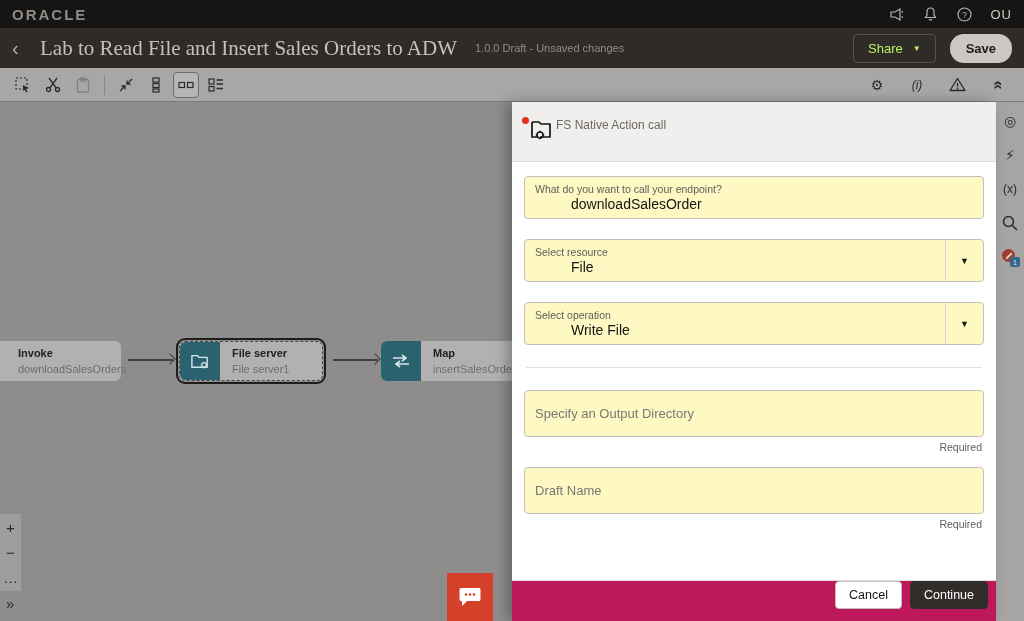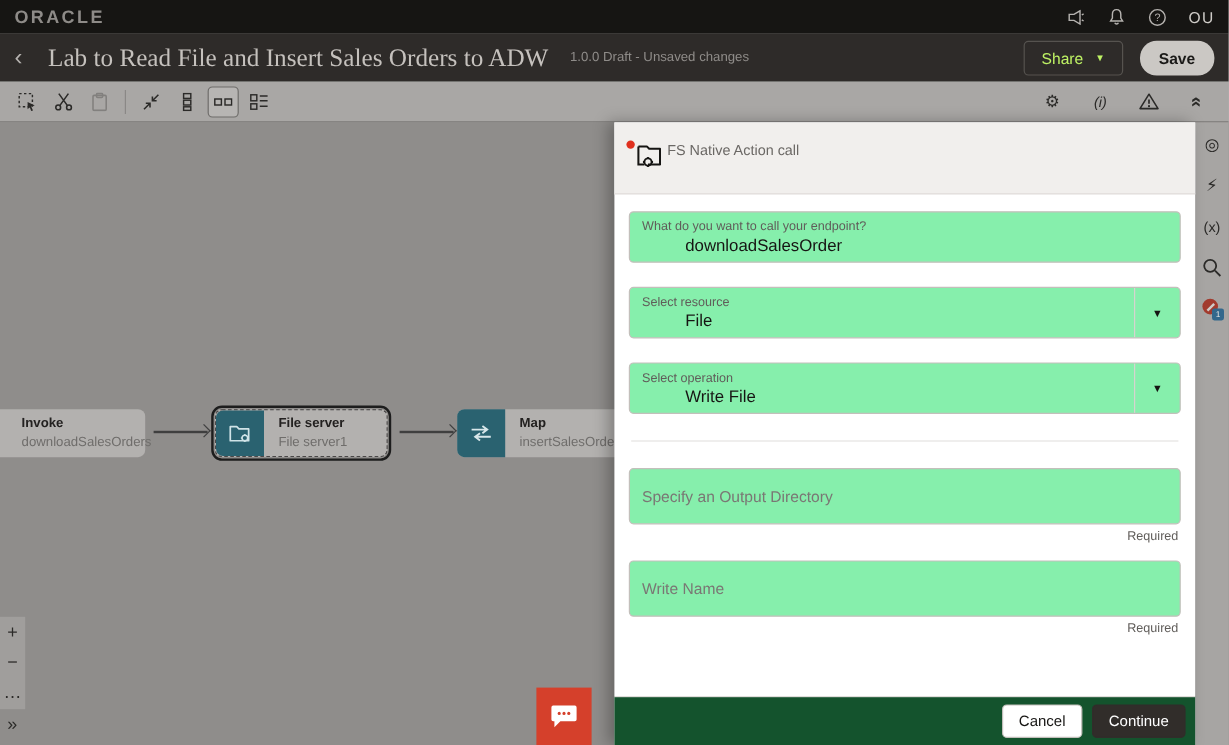--- a/index.html
+++ b/index.html
@@ -75,31 +75,31 @@
            box-shadow:-5px 0 12px rgba(0,0,0,0.28); display:flex; flex-direction:column; }
   .panel-header { position:relative; background:#f1efed; border-bottom:1px solid #e0ddda; padding:14px 16px 12px 44px; height:60px; flex:0 0 60px; }
   .unsaved-dot { position:absolute; left:10px; top:15px; width:7px; height:7px; border-radius:50%; background:#e0301e; }
   .panel-hicon { position:absolute; left:17px; top:15px; }
   .panel-title { font-size:19px; font-weight:bold; color:#161513; line-height:1.15; white-space:nowrap; }
   .hl { position:relative; display:inline-block; }
   .hl svg { position:absolute; left:0; bottom:-5px; width:100%; height:7px; }
   .panel-subtitle { font-size:12px; color:#6b6865; margin-top:2px; }
 
   .panel-body { flex:1; padding:14px 12px 0 12px; overflow:hidden; }
-  .field { position:relative; border:1px solid #c3bfbb; border-radius:4px; background:#86efac; padding:6px 10px; margin-bottom:20px; }
+  .field { position:relative; border:1px solid #c3bfbb; border-radius:4px; background:#fef9c3; padding:6px 10px; margin-bottom:20px; }
   .f-label { font-size:10.5px; color:#605d5a; }
   .f-value { font-size:14px; color:#161513; margin-top:1px;margin-left:36px; }
   .f-placeholder { font-size:13px; color:#7a7774; padding:9px 0; }
   .select .dd { position:absolute; right:0; top:0; bottom:0; width:38px; border-left:1px solid #d6d3cf;
                 display:flex; align-items:center; justify-content:center; color:#161513; font-size:9px; cursor:pointer; }
   .required-note { text-align:right; font-size:10.5px; color:#605d5a; margin:-16px 2px 14px 0; }
   .body-divider { height:1px; background:#e5e3e1; margin:22px 2px 22px 2px; }
 
-  .panel-footer { flex:0 0 41px; background:#14532d; border-top:1px solid #e0ddda;
-                  display:flex; align-items:center; justify-content:flex-end; gap:8px; padding:0 8px; }
+  .panel-footer { flex:0 0 41px; background:#be185d; border-top:1px solid #e0ddda;
+                  display:flex; align-items:flex-start; justify-content:flex-end; gap:8px; padding:0 8px; }
   .cancel-btn { background:#fff; border:1px solid #c3bfbb; color:#161513; font-size:12.5px; padding:6px 13px; border-radius:4px; cursor:pointer; }
   .continue-btn { background:#312d2a; border:1px solid #312d2a; color:#fff; font-size:12.5px; padding:6px 13px; border-radius:4px; cursor:pointer; }
 </style>
 </head>
 <body>
 
 <div id="app">
 
   <div class="topbar">
     <span class="logo">ORACLE</span>
@@ -316,21 +316,21 @@
       </div>
 
       <div class="body-divider"></div>
 
       <div class="field">
         <div class="f-placeholder">Specify an Output Directory</div>
       </div>
       <div class="required-note">Required</div>
 
       <div class="field">
-        <div class="f-placeholder">Write Name</div>
+        <div class="f-placeholder">Draft Name</div>
       </div>
       <div class="required-note">Required</div>
 
     </div>
 
     <div class="panel-footer">
       <button class="cancel-btn">Cancel</button>
       <button class="continue-btn">Continue</button>
     </div>
   </div>

